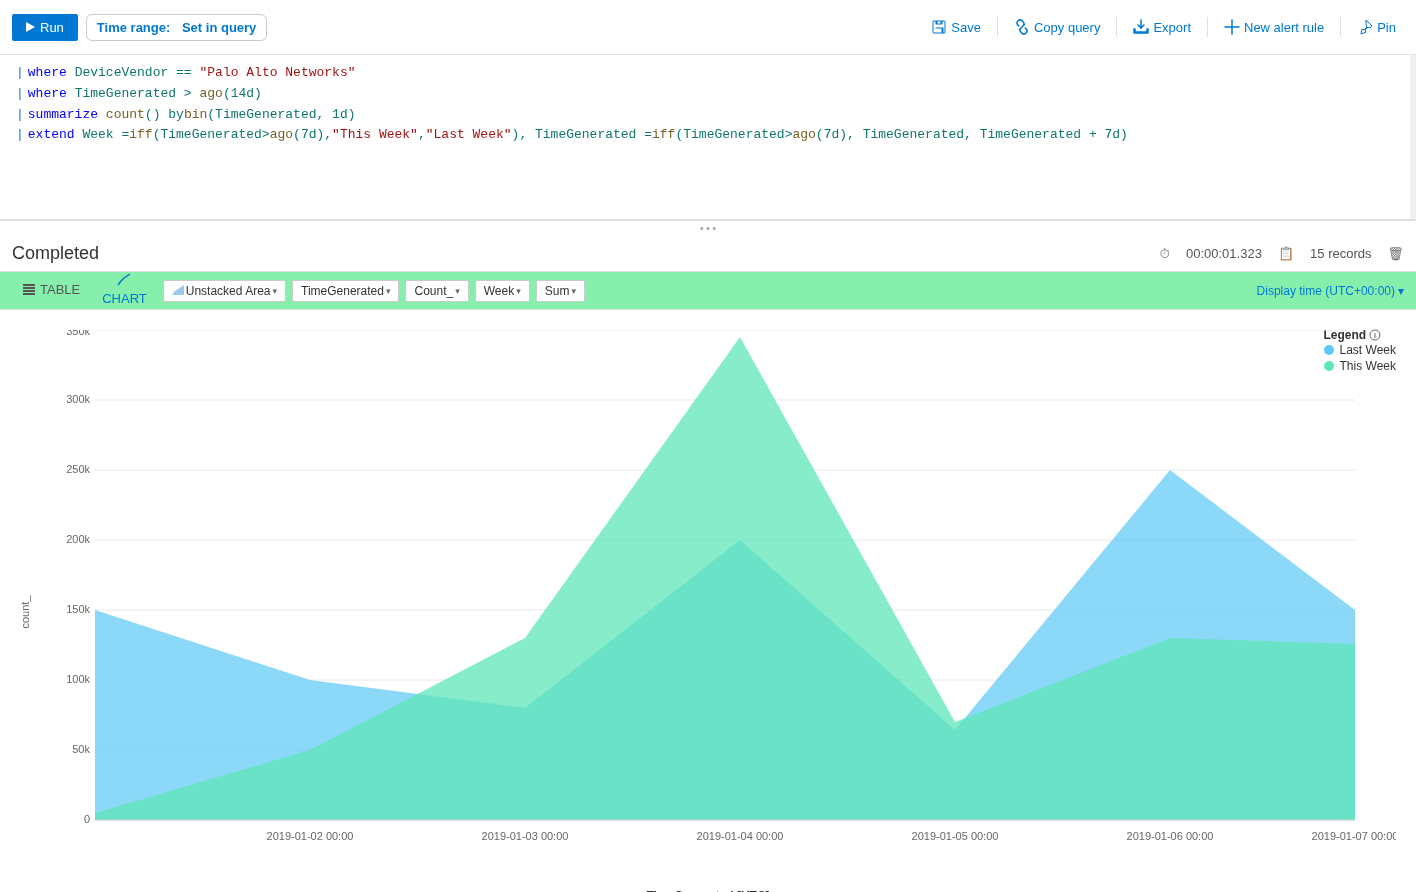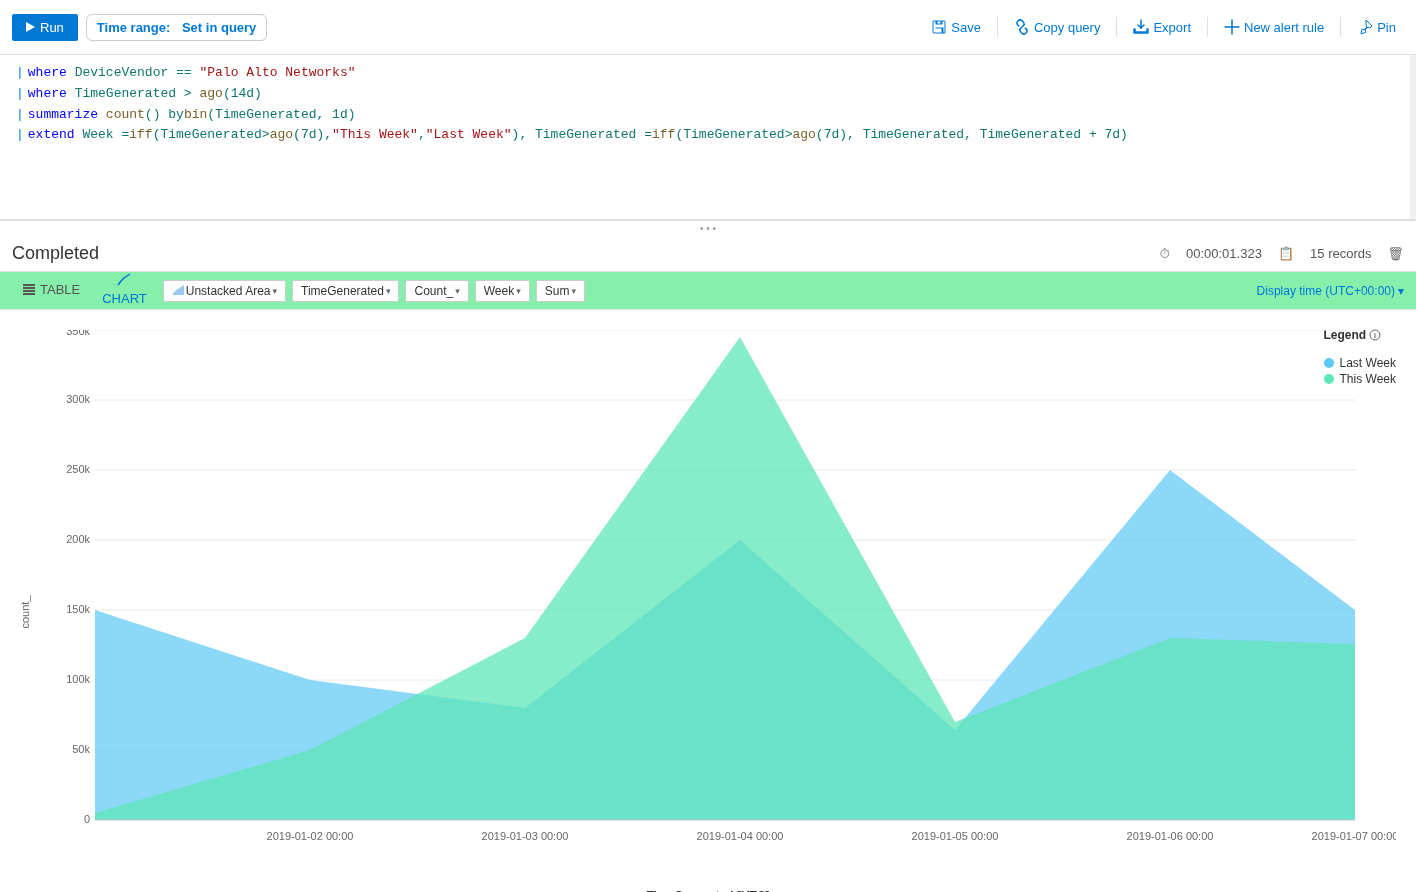--- a/index.html
+++ b/index.html
@@ -187,21 +187,21 @@
       white-space: nowrap;
       transform-origin: center center;
     }
     .chart-legend {
       position: absolute;
       top: 18px;
       right: 20px;
       font-size: 12px;
       color: #333;
     }
-    .legend-title { font-weight: 600; margin-bottom: 14px; display: flex; align-items: center; gap: 3px; }
+    .legend-title { font-weight: 600; margin-bottom: 1px; display: flex; align-items: center; gap: 3px; }
     .legend-item { display: flex; align-items: center; gap: 6px; margin-bottom: 2px; }
     .legend-dot { width: 10px; height: 10px; border-radius: 50%; }
     .x-axis-label {
       position: absolute;
       bottom: 10px;
       left: 50%;
       transform: translateX(-50%);
       font-size: 12px;
       font-weight: 600;
       color: #333;

